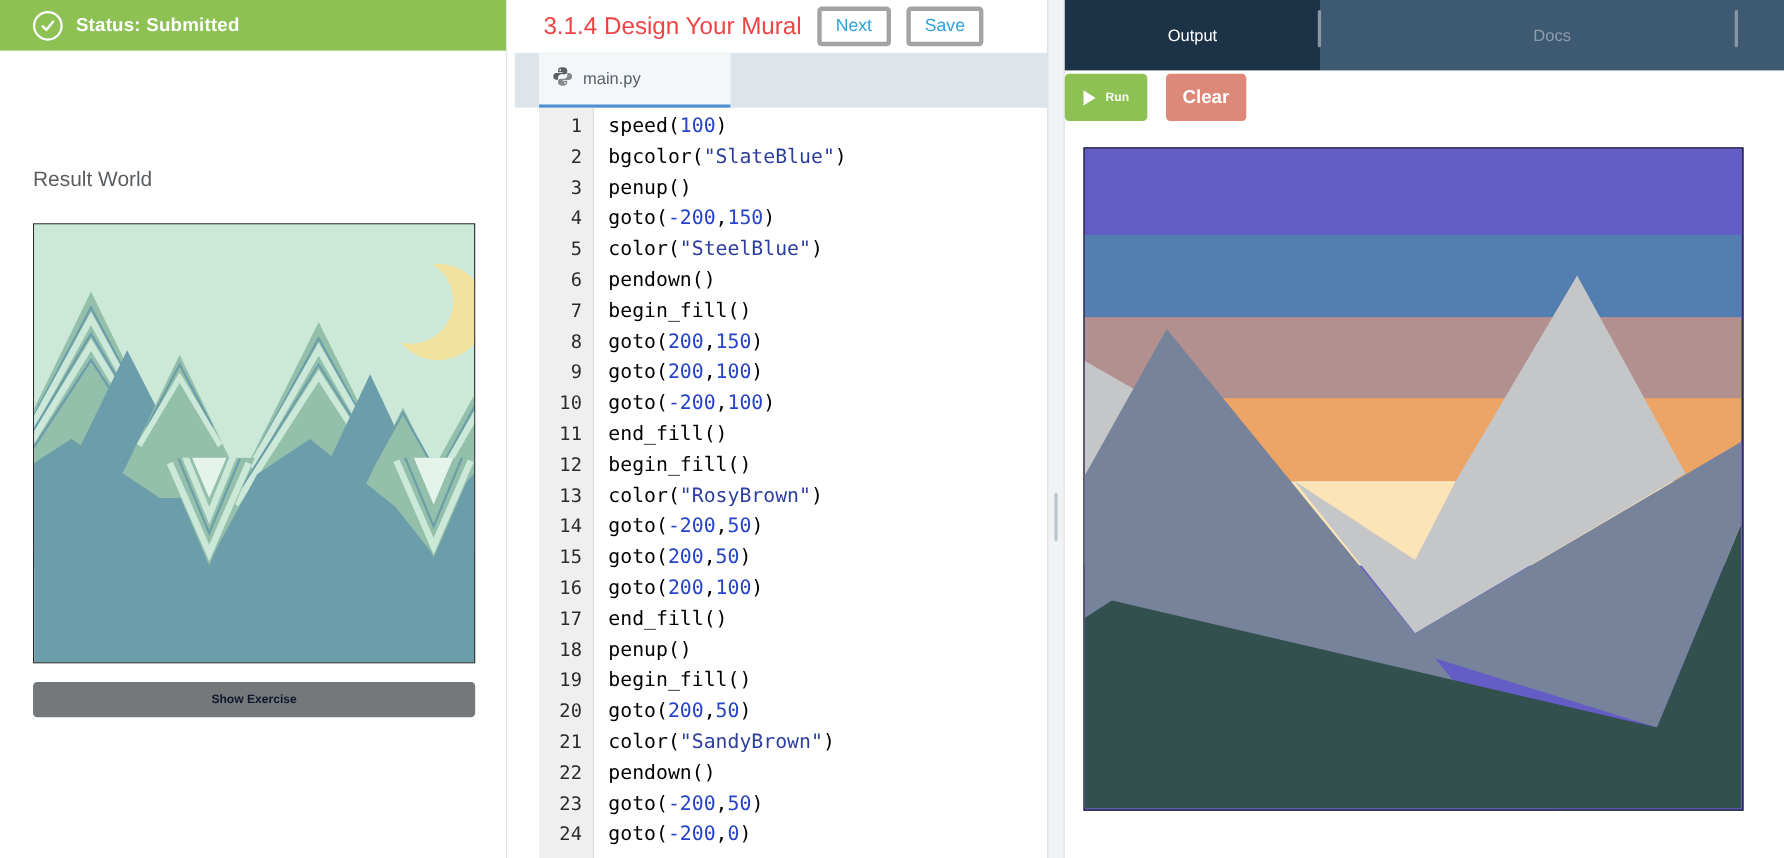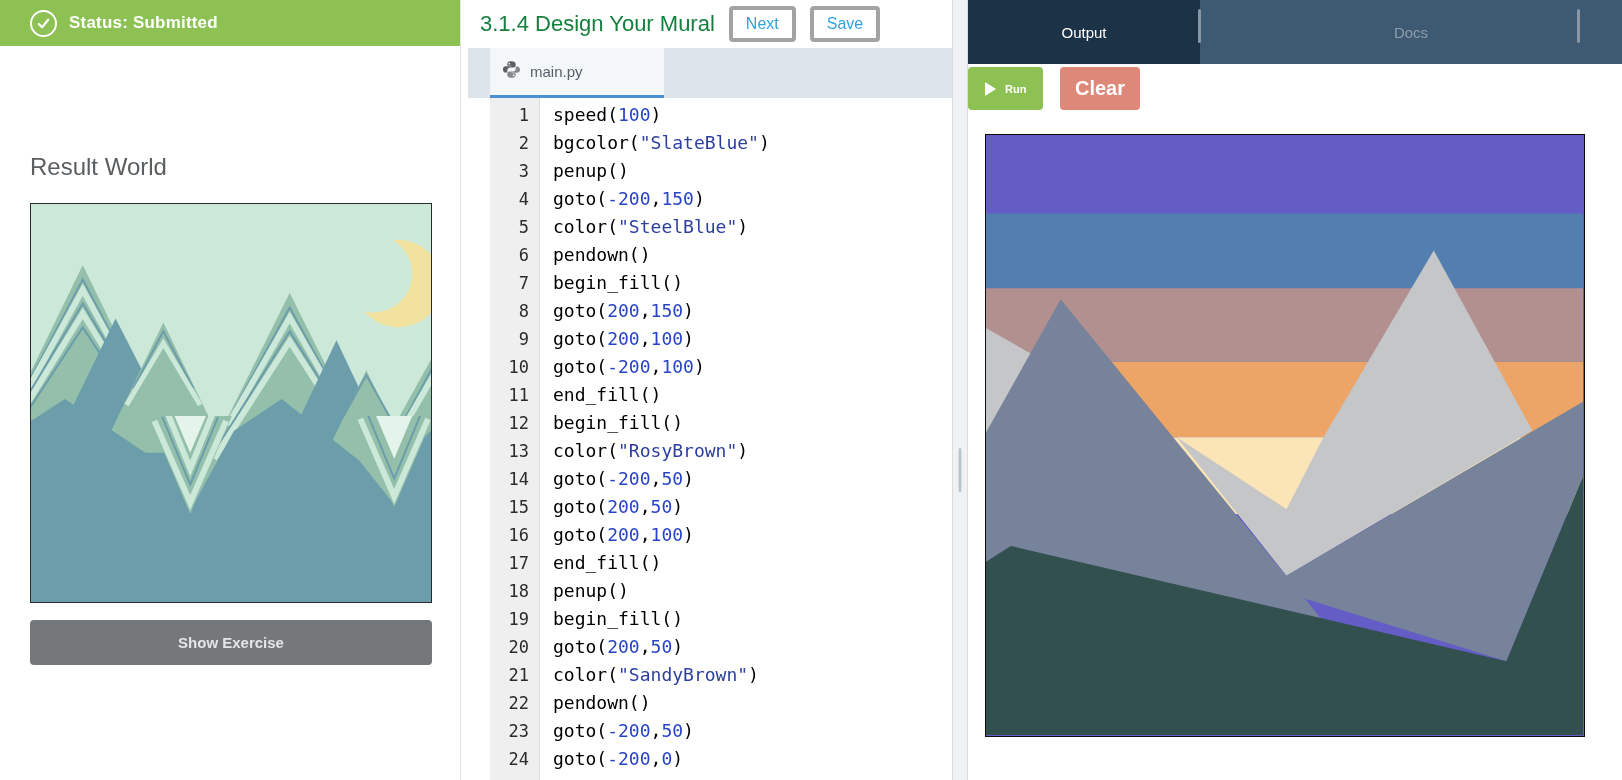--- a/index.html
+++ b/index.html
@@ -8,40 +8,40 @@
   .abs { position:absolute; }
   #stage { position:relative; width:1622px; height:780px; background:#fff; }
 
   
   #left-panel { left:0; top:0; width:460px; height:780px; background:#fff; }
   #status-bar { left:0; top:0; width:460px; height:46px; background:#8dc153;
     display:flex; align-items:center; padding-left:30px; }
   #status-check { width:27px; height:27px; border:2.5px solid #fff; border-radius:50%;
     display:flex; align-items:center; justify-content:center; margin-right:12px; flex:0 0 auto; }
   #status-text { color:#fff; font-size:17px; font-weight:bold; letter-spacing:.2px; }
-  #result-world-label { left:30px; top:153px; font-size:24px; color:#5a5e61; }
+  #result-world-label { left:30px; top:153px; font-size:19px; color:#5a5e61; }
   #result-canvas { left:30px; top:203px; width:402px; height:400px; border:1px solid #2b2b2b; background:#cbe8d8; }
   #result-canvas svg { display:block; }
-  #show-exercise-btn { left:30px; top:620px; width:402px; height:45px; background:#75787b;
-    border:none; border-radius:4px; color:#e5e5e5; font-size:15px; font-weight:bold;
+  #show-exercise-btn { left:30px; top:620px; width:402px; height:32px; background:#75787b;
+    border:none; border-radius:4px; color:#0f172a; font-size:11px; font-weight:bold;
     font-family:"Liberation Sans",sans-serif; cursor:pointer; }
 
   
   .divider { top:0; height:780px; background:#fff; }
   #divider-left { left:460px; width:30px; border-left:1px solid #e2e2e2; }
   #divider-right { left:952px; width:16px; background:#f0f2f4;
     border-left:1px solid #dcdcdc; border-right:1px solid #dcdcdc; }
   .drag-handle { position:absolute; left:50%; transform:translateX(-50%);
     top:448px; width:3px; height:44px; background:#b9c8d0; border-radius:2px; }
 
   
   #editor-panel { left:468px; top:0; width:484px; height:780px; background:#fff; }
   #editor-header { position:absolute; left:0; top:0; width:484px; height:48px; background:#fff;
     display:flex; align-items:center; }
-  #editor-title { margin-left:12px; font-size:22px; color:#15803d; white-space:nowrap; }
+  #editor-title { margin-left:26px; font-size:22px; color:#ef4444; white-space:nowrap; }
   .hdr-btn { height:36px; padding:0 13px; margin-left:14px; background:#fff;
     border:4px solid #a3a3a3; border-radius:4px; color:#30a2dc; font-size:16px;
     font-family:"Liberation Sans",sans-serif; cursor:pointer; }
   #tab-bar { position:absolute; left:0; top:48px; width:484px; height:50px; background:#dde4ea; }
   #tab-mainpy { position:absolute; left:22px; top:0; width:174px; height:50px; background:#f4f7f9;
     border-bottom:3px solid #4a90d2; display:flex; align-items:center; padding-left:12px; cursor:pointer; }
   #tab-mainpy .tab-label { font-size:15px; color:#57606a; margin-left:9px; }
   #code-area { position:absolute; left:0; top:98px; width:484px; height:682px; background:#fff; overflow:hidden; }
   #gutter-bg { position:absolute; left:22px; top:0; width:50px; height:682px; background:#efefef;
     border-right:1px solid #ddd; }
@@ -61,21 +61,21 @@
     display:flex; align-items:center; justify-content:center; cursor:pointer; }
   #tab-docs { flex:1; background:#3e5a72; color:#8d9dab; font-size:15px;
     display:flex; align-items:center; justify-content:center; position:relative; cursor:pointer; }
   .tab-sep { position:absolute; top:9px; width:3px; height:34px; background:#8a97a3; border-radius:2px; }
   #sep1 { left:-2px; }
   #sep2 { right:42px; }
   #run-btn { position:absolute; left:0; top:67px; height:43px; padding:0 17px; background:#8dc153;
     border:none; border-radius:4px; color:#fff; font-size:11px; font-weight:bold;
     font-family:"Liberation Sans",sans-serif; cursor:pointer; display:flex; align-items:center; gap:9px; }
   #clear-btn { position:absolute; left:92px; top:67px; height:43px; padding:0 15px; background:#dd8879;
-    border:none; border-radius:4px; color:#fff; font-size:20px; font-weight:bold;
+    border:none; border-radius:4px; color:#fff; font-size:17px; font-weight:bold;
     font-family:"Liberation Sans",sans-serif; cursor:pointer; }
   #output-canvas { position:absolute; left:17px; top:134px; width:600px; height:603px;
     border:1.5px solid #0c0c0c; background:#655dc6; }
   #output-canvas svg { display:block; }
   .play-tri { display:inline-block; width:0; height:0; border-left:11px solid #fff;
     border-top:7px solid transparent; border-bottom:7px solid transparent; }
 </style>
 </head>
 <body>
 

